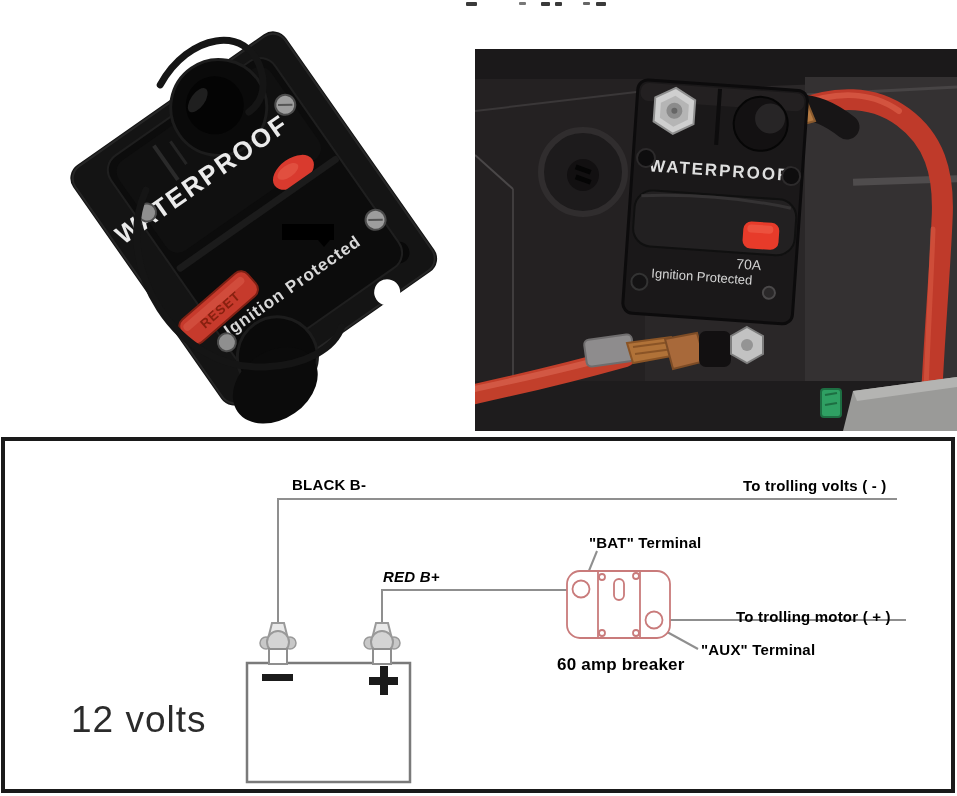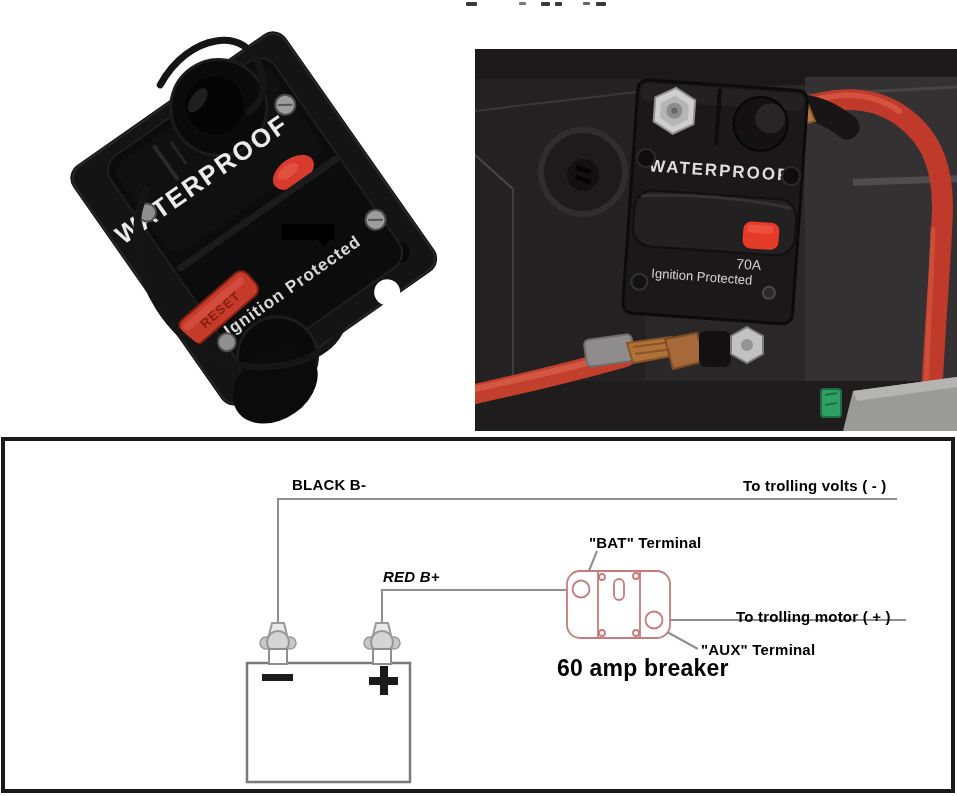--- a/index.html
+++ b/index.html
@@ -8,21 +8,21 @@
     font-family:"Liberation Sans",sans-serif;
   }
   .abs{position:absolute;}
   
   .frag{position:absolute;top:2px;height:4px;background:#3a3a3a;border-radius:1px;}
   
   .dlabel{
     position:absolute;color:#000000;font-weight:bold;font-size:15px;
     letter-spacing:.2px;white-space:nowrap;
   }
-  .dlabel.big{font-size:23px;}
+  .dlabel.big{font-size:17px;}
   .volts{
     position:absolute;color:#2b2b2b;font-weight:400;font-size:37px;
     letter-spacing:1px;white-space:nowrap;
   }
   svg{display:block;}
   text{font-family:"Liberation Sans",sans-serif;}
 </style>
 </head>
 <body>
 
@@ -220,15 +220,16 @@
       </g>
     </svg>
 
     <div class="dlabel" style="left:292px;top:39px;">BLACK B-</div>
     <div class="dlabel" style="left:743px;top:40px;">To trolling volts ( - )</div>
     <div class="dlabel" style="left:383px;top:131px;font-style:italic;">RED B+</div>
     <div class="dlabel" style="left:589px;top:97px;">"BAT" Terminal</div>
     <div class="dlabel" style="left:736px;top:159px;margin-top:12px;">To trolling motor ( + )</div>
     <div class="dlabel" style="left:701px;top:204px;">"AUX" Terminal</div>
     <div class="dlabel big" style="left:557px;top:218px;">60 amp breaker</div>
+    <div class="volts" style="left:71px;top:262px;">12 volts</div>
   </div>
 
 </div>
 
 </body></html>

